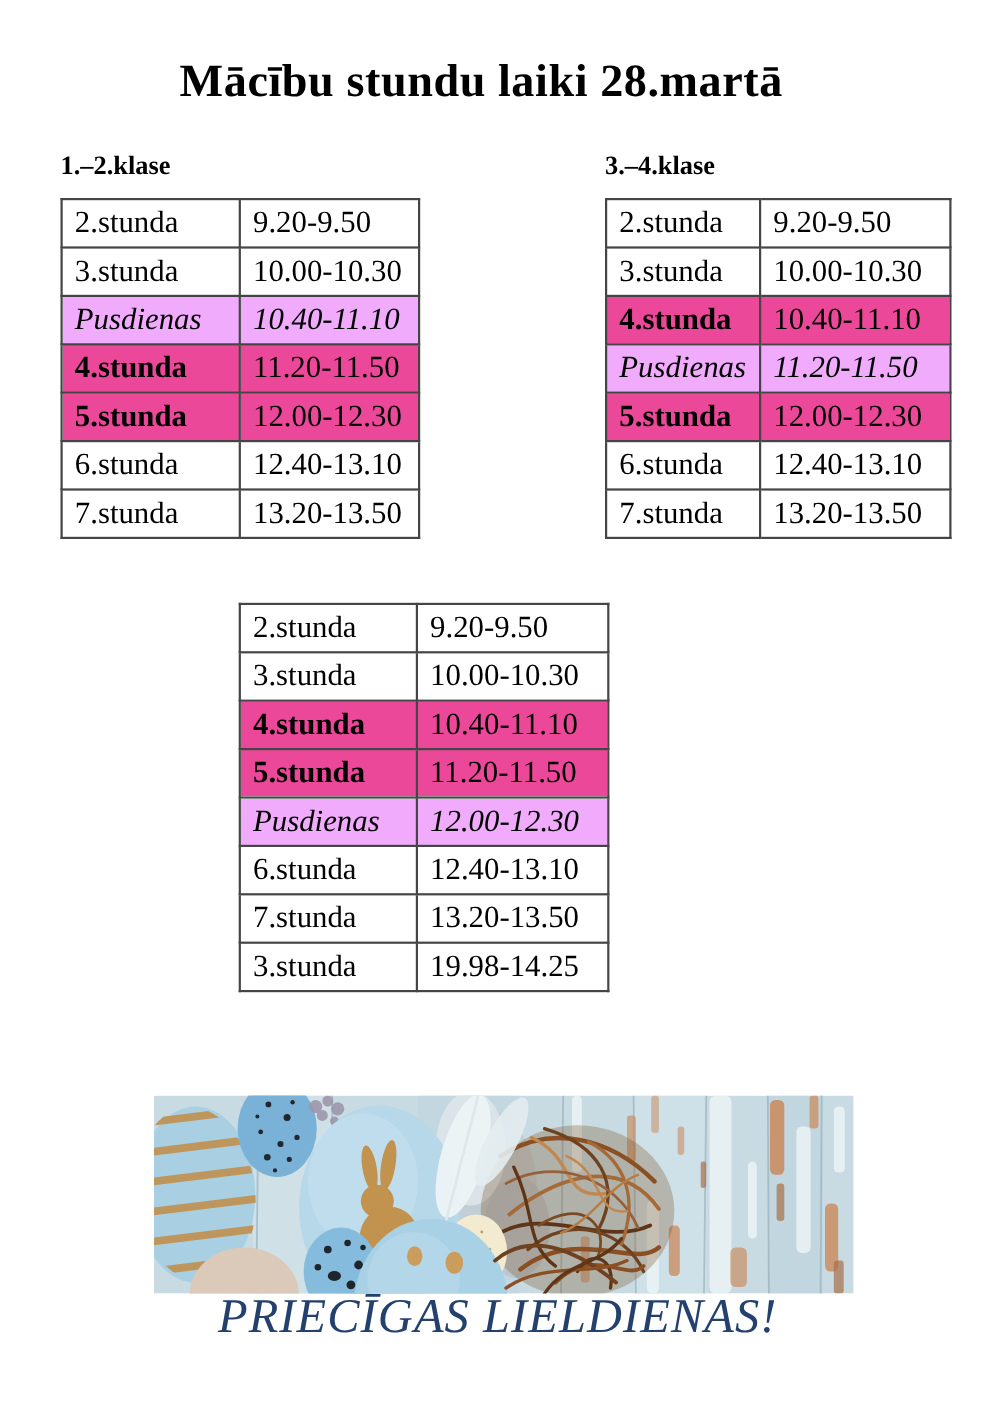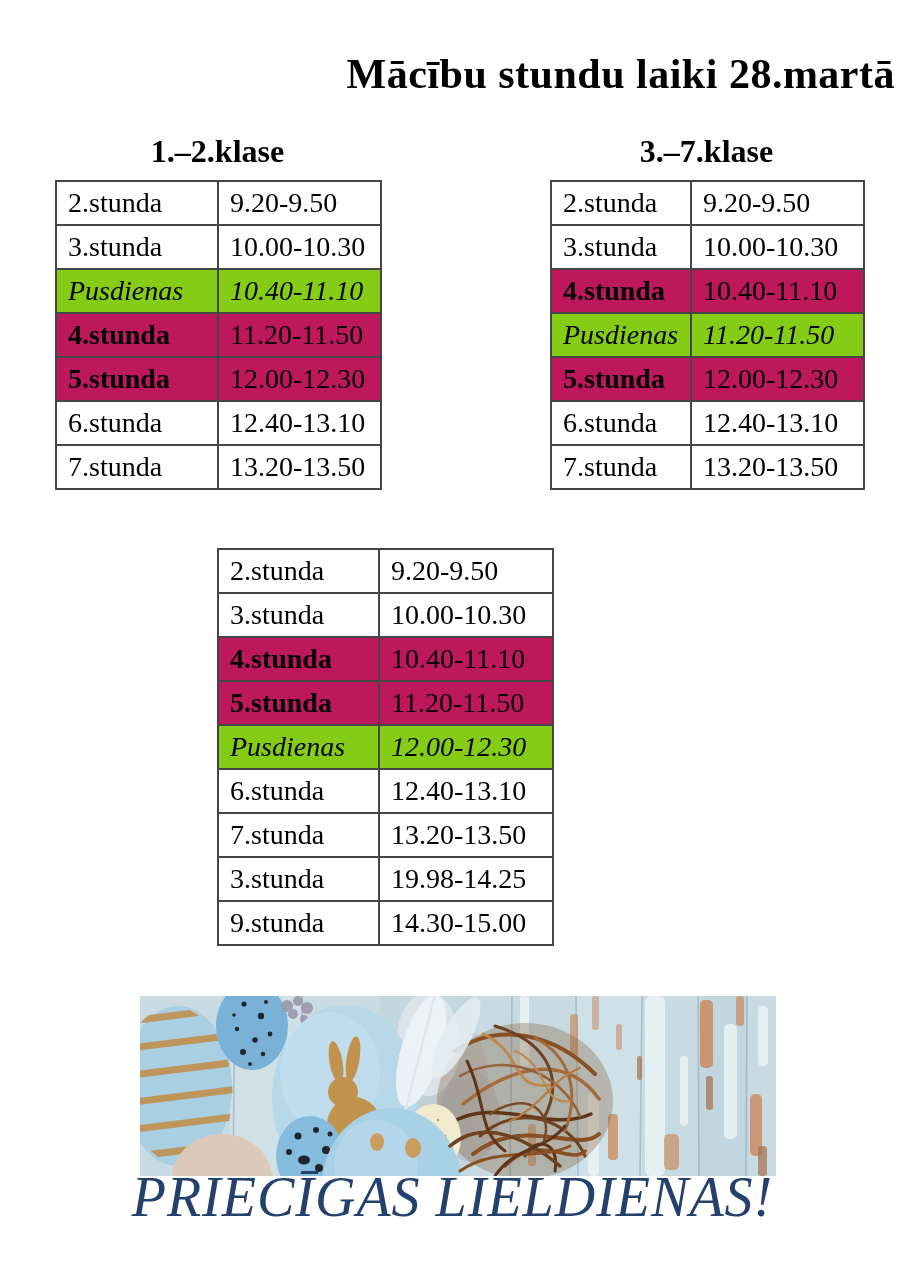--- a/index.html
+++ b/index.html
@@ -1,59 +1,59 @@
 <!DOCTYPE html>
 <html><head>
 <meta charset="utf-8">
 <style>
   html,body{margin:0;padding:0;background:#fff;}
   .page{
     position:relative;width:905px;height:1280px;background:#ffffff;overflow:hidden;
     font-family:"Liberation Serif","DejaVu Serif",serif;color:#000;
   }
   .doc-title{
-    position:absolute;top:48px;left:0;width:875px;text-align:right;
-    font-size:42px;font-weight:bold;line-height:52px;letter-spacing:.5px;padding-left:20px;
+    position:absolute;top:48px;left:0;width:875px;text-align:center;
+    font-size:42px;font-weight:bold;line-height:52px;letter-spacing:.5px;
   }
   .tbl-heading{
-    position:absolute;text-align:center;font-size:32px;font-weight:bold;line-height:34px;
+    position:absolute;font-size:24px;font-weight:bold;line-height:34px;
   }
   .h1{top:134px;left:55px;width:325px;}
   .h2{top:134px;left:550px;width:313px;}
   .h3{top:506px;left:217px;width:335px;}
   table.schedule{border-collapse:collapse;table-layout:fixed;position:absolute;padding-left:36px;}
   .t1{top:180px;left:55px;width:325px;}
   .t2{top:180px;left:550px;width:313px;}
   .t3{top:548px;left:217px;width:335px;}
   .t1 col.c1{width:162px}.t1 col.c2{width:163px}
   .t2 col.c1{width:140px}.t2 col.c2{width:173px}
   .t3 col.c1{width:161px}.t3 col.c2{width:174px}
   table.schedule td{
     border:2px solid #454545;height:42px;padding:0 4px 0 11px;
     font-size:28px;line-height:1;vertical-align:middle;white-space:nowrap;overflow:hidden;
   }
   .t3 td{height:43px;}
-  tr.row-lunch td{background:#84cc16;font-style:italic;}
-  tr.row-highlight td{background:#be185d;}
+  tr.row-lunch td{background:#f0abfc;font-style:italic;}
+  tr.row-highlight td{background:#ec4899;}
   tr.row-highlight td:first-child{font-weight:bold;}
   .easter-photo{position:absolute;top:996px;left:140px;width:636px;height:180px;display:block;}
   .greeting{
     position:absolute;top:1172px;left:0;width:905px;text-align:center;
-    font-size:56px;font-style:italic;color:#24416e;line-height:50px;letter-spacing:1px;
+    font-size:44px;font-style:italic;color:#24416e;line-height:50px;letter-spacing:1px;
   }
 </style>
 </head>
 <body>
 
 <div class="page">
 
   <div class="doc-title">Mācību stundu laiki 28.martā</div>
 
   <div class="tbl-heading h1">1.–2.klase</div>
-  <div class="tbl-heading h2">3.–7.klase</div>
+  <div class="tbl-heading h2">3.–4.klase</div>
 
   <table class="schedule t1">
     <colgroup>
         <col class="c1">
         <col class="c2">
       </colgroup>
     <tbody>
 
         <tr class="row-normal">
           <td>2.stunda</td>
@@ -176,24 +176,20 @@
         <tr class="row-normal">
           <td>7.stunda</td>
           <td>13.20-13.50</td>
         </tr>
 
         <tr class="row-normal">
           <td>3.stunda</td>
           <td>19.98-14.25</td>
         </tr>
 
-        <tr class="row-normal">
-          <td>9.stunda</td>
-          <td>14.30-15.00</td>
-        </tr>
       </tbody>
   </table>
 
   <svg class="easter-photo" viewBox="0 0 636 180" preserveAspectRatio="none" xmlns="http://www.w3.org/2000/svg">
 
     <rect x="0" y="0" width="636" height="180" fill="#c8dbe3"></rect>
     <rect x="90" y="0" width="72" height="180" fill="#cfe0e7"></rect>
     <rect x="240" y="0" width="92" height="180" fill="#c3d7e0"></rect>
     <rect x="436" y="0" width="66" height="180" fill="#cfe1e8"></rect>
     <rect x="558" y="0" width="50" height="180" fill="#c2d6df"></rect>

